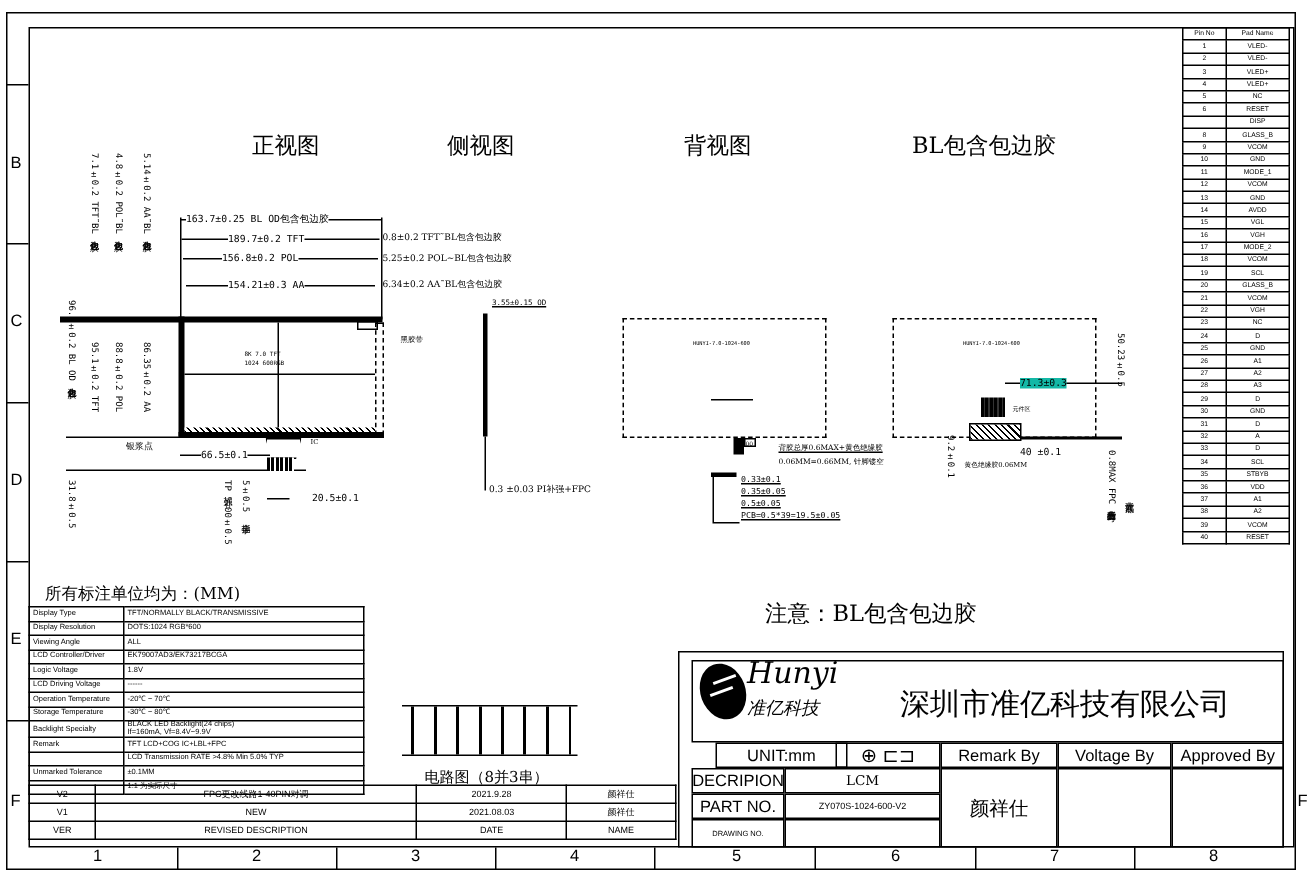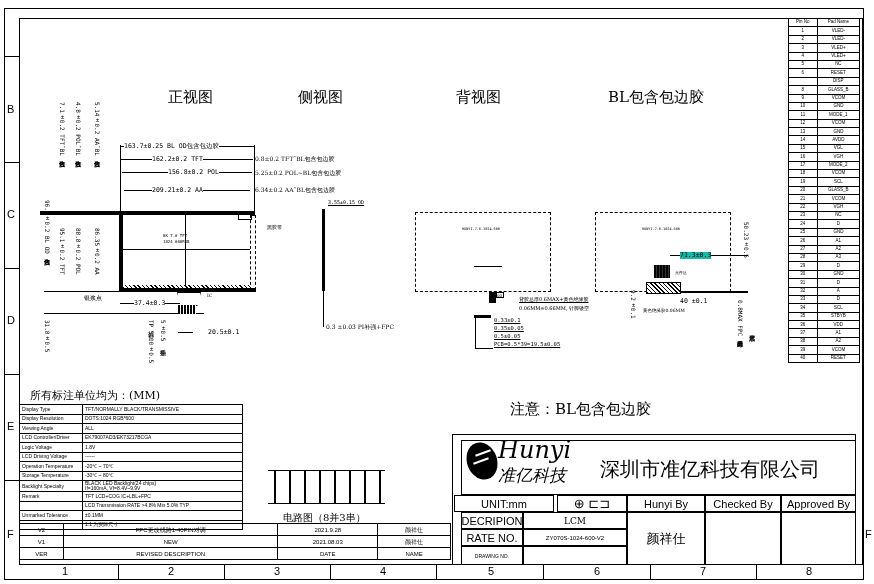--- a/index.html
+++ b/index.html
@@ -70,25 +70,25 @@
 <div class="view-title" style="left:456px;top:88px">背视图</div>
 <div class="view-title" style="left:608px;top:88px">BL包含包边胶</div>
 
 <div>
 
   <div class="vline" style="left:120px;top:145px;height:68px"></div>
   <div class="vline" style="left:254px;top:145px;height:68px"></div>
   <div class="hline" style="left:120px;top:146px;width:134px"></div>
   <div class="dim" style="left:124px;top:143px;background:#fff">163.7±0.25 BL OD包含包边胶</div>
   <div class="hline" style="left:121px;top:159px;width:132px"></div>
-  <div class="dim" style="left:152px;top:156px;background:#fff">162.2±0.2 TFT</div>
+  <div class="dim" style="left:152px;top:156px;background:#fff">189.7±0.2 TFT</div>
   <div class="hline" style="left:122px;top:172px;width:130px"></div>
-  <div class="dim" style="left:168px;top:169px;background:#fff">156.8±0.2 POL</div>
+  <div class="dim" style="left:148px;top:169px;background:#fff">156.8±0.2 POL</div>
   <div class="hline" style="left:124px;top:190px;width:126px"></div>
-  <div class="dim" style="left:152px;top:187px;background:#fff">209.21±0.2 AA</div>
+  <div class="dim" style="left:152px;top:187px;background:#fff">154.21±0.3 AA</div>
 
   <div class="dim-cn" style="left:255px;top:156px">0.8±0.2 TFT˜BL包含包边胶</div>
   <div class="dim-cn" style="left:255px;top:170px">5.25±0.2  POL~BL包含包边胶</div>
   <div class="dim-cn" style="left:255px;top:187px">6.34±0.2 AA˜BL包含包边胶</div>
 
   <div class="thick-h" style="left:40px;top:211px;width:215px"></div>
   <div class="thick-v" style="left:119px;top:211px;height:80px"></div>
   <div class="thick-h" style="left:119px;top:288px;width:137px"></div>
   <div class="abs dash-border" style="left:250px;top:215px;width:4px;height:73px"></div>
   <div class="abs hatch" style="left:123px;top:285px;width:127px;height:3px"></div>
@@ -105,21 +105,21 @@
   <div class="vtext" style="left:44px;top:200px">96.1±0.2 BL OD包含包边胶</div>
   <div class="vtext" style="left:59px;top:228px">95.1±0.2 TFT</div>
   <div class="vtext" style="left:75px;top:228px">88.8±0.2 POL</div>
   <div class="vtext" style="left:94px;top:228px">86.35±0.2 AA</div>
   <div class="vtext" style="left:44px;top:320px">31.8±0.5</div>
   <div class="hline" style="left:44px;top:291px;width:76px"></div>
   <div class="hline" style="left:44px;top:313px;width:160px"></div>
 
   <div class="dim-cn" style="left:84px;top:295px">银浆点</div>
   <div class="hline" style="left:120px;top:303px;width:60px"></div>
-  <div class="dim" style="left:134px;top:300px;background:#fff">37.4±0.3</div>
+  <div class="dim" style="left:134px;top:300px;background:#fff">66.5±0.1</div>
   <div class="abs" style="left:177px;top:292px;width:22px;height:12px;border:1px solid #000;clip-path:polygon(0 0,100% 0,85% 100%,15% 100%)"></div>
   <div class="dim-cn" style="left:207px;top:294px;font-size:4.5px">IC</div>
   <div class="abs" style="left:178px;top:305px;width:18px;height:9px;background:repeating-linear-gradient(90deg,#000 0 2px,#fff 2px 3px)"></div>
   <div class="hline" style="left:178px;top:332px;width:15px"></div>
   <div class="dim" style="left:208px;top:329px">20.5±0.1</div>
   <div class="vtext" style="left:148px;top:320px">TP补强 5.00±0.5</div>
   <div class="vtext" style="left:160px;top:320px">5±0.5 金手指</div>
 </div>
 
 <div>
@@ -426,33 +426,33 @@
       </tr>
     </tbody>
 </table>
 
 <div>
   <div class="tb" style="left:452px;top:434px;width:404px;height:131px"></div>
   <div class="tb" style="left:461px;top:440px;width:395px;height:55px"></div>
   <div class="abs" style="left:467px;top:442px;width:30px;height:38px;border-radius:50%;background:#000;transform:rotate(-20deg)"></div>
   <div class="abs" style="left:475px;top:452px;width:16px;height:2px;background:#fff;transform:rotate(-20deg)"></div>
   <div class="abs" style="left:473px;top:460px;width:16px;height:2px;background:#fff;transform:rotate(-20deg)"></div>
-  <div class="abs" style="left:498px;top:436px;font-size:24px;font-style:italic;font-family:'DejaVu Serif',serif">Hunyi</div>
-  <div class="abs" style="left:498px;top:464px;font-size:17px;font-style:italic">准亿科技</div>
+  <div class="abs" style="left:498px;top:436px;font-size:20px;font-style:italic;font-family:'DejaVu Serif',serif">Hunyi</div>
+  <div class="abs" style="left:498px;top:464px;font-size:12px;font-style:italic">准亿科技</div>
   <div class="abs" style="left:600px;top:456px;font-size:20px">深圳市准亿科技有限公司</div>
 
-  <div class="tbcell" style="left:454px;top:495px;width:100px;height:17px">UNIT:mm</div>
+  <div class="tbcell" style="left:477px;top:495px;width:88px;height:17px">UNIT:mm</div>
   <div class="tbcell" style="left:557px;top:495px;width:70px;height:17px;font-size:13px">⊕ ⊏⊐</div>
-  <div class="tbcell" style="left:627px;top:495px;width:78px;height:17px">Hunyi By</div>
-  <div class="tbcell" style="left:705px;top:495px;width:76px;height:17px">Checked By</div>
+  <div class="tbcell" style="left:627px;top:495px;width:78px;height:17px">Remark By</div>
+  <div class="tbcell" style="left:705px;top:495px;width:76px;height:17px">Voltage By</div>
   <div class="tbcell" style="left:781px;top:495px;width:75px;height:17px">Approved By</div>
 
   <div class="tbcell" style="left:461px;top:512px;width:62px;height:17px">DECRIPION</div>
   <div class="tbcell" style="left:523px;top:512px;width:104px;height:17px;font-size:9px;font-family:'DejaVu Serif',serif">LCM</div>
-  <div class="tbcell" style="left:461px;top:529px;width:62px;height:17px">RATE NO.</div>
+  <div class="tbcell" style="left:461px;top:529px;width:62px;height:17px">PART NO.</div>
   <div class="tbcell" style="left:523px;top:529px;width:104px;height:17px;font-size:6px">ZY070S-1024-600-V2</div>
   <div class="tbcell" style="left:461px;top:546px;width:62px;height:19px;font-size:5px">DRAWING NO.</div>
   <div class="tbcell" style="left:523px;top:546px;width:104px;height:19px"></div>
 
   <div class="tbcell" style="left:627px;top:512px;width:78px;height:53px;font-family:'DejaVu Serif',serif;font-size:13px">颜祥仕</div>
   <div class="tbcell" style="left:705px;top:512px;width:76px;height:53px"></div>
   <div class="tbcell" style="left:781px;top:512px;width:75px;height:53px"></div>
 </div>
 
 </body></html>

